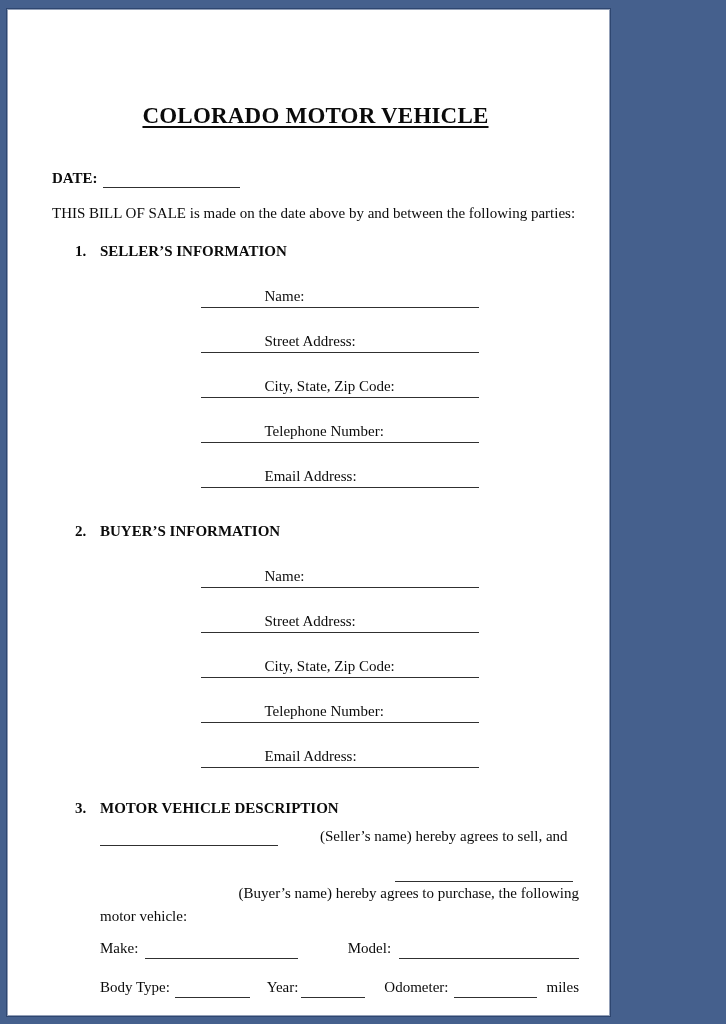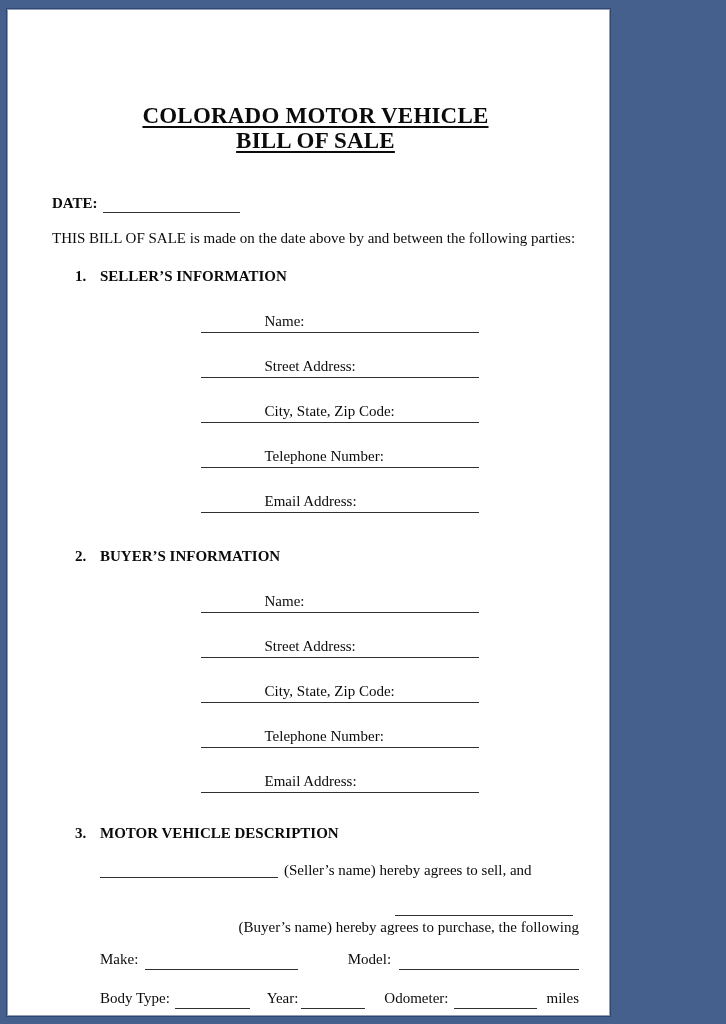--- a/index.html
+++ b/index.html
@@ -27,21 +27,21 @@
   .section-head .num{width:25px;flex:none;}
   .mt-s1{margin-top:16px;}
   .mt-s2{margin-top:33px;}
   .mt-s3{margin-top:30px;}
 
   .fields{margin-left:48px;}
   .frow{display:flex;align-items:center;margin-top:23px;line-height:22px;height:22px;flex-direction:column;}
   .frow .flabel{width:150px;flex:none;}
   .bl-field{width:278px;}
 
-  .clause1{margin-top:15px;margin-left:48px;display:flex;align-items:flex-start;line-height:22px;white-space:nowrap;}
+  .clause1{margin-top:6px;margin-left:48px;display:flex;align-items:center;line-height:22px;white-space:nowrap;gap:36px;}
   .bl-party{width:178px;margin-right:6px;flex:none;}
   .clause2{margin-top:16px;margin-left:48px;line-height:23px;}
   .clause2 .line1{display:flex;align-items:flex-end;white-space:nowrap;flex-direction:column;}
 
   .vrow{display:flex;align-items:flex-end;margin-left:48px;line-height:22px;height:22px;white-space:nowrap;}
   .make-row{margin-top:9px;}
   .body-row{margin-top:17px;}
   .color-row{margin-top:18px;}
   .bl-make{width:200px;margin-left:7px;}
   .lbl-model{margin-left:50px;}
@@ -58,21 +58,20 @@
 </style>
 </head>
 <body>
 
 <div class="frame">
   <div class="page">
     <div class="content">
 
       <div class="title">
         <div><span class="tline">COLORADO MOTOR VEHICLE</span></div>
-        <div><span class="tline">BILL OF SALE</span></div>
       </div>
 
       <div class="date-row">
         <span class="dlabel">DATE:</span>
         <span class="blank bl-date"></span>
       </div>
 
       <div class="intro">THIS BILL OF SALE is made on the date above by and between the following parties:</div>
 
       <div class="section-head mt-s1">
@@ -137,20 +136,21 @@
       <div class="clause1">
         <span class="blank bl-party"></span>
         <span>(Seller’s name) hereby agrees to sell, and</span>
       </div>
 
       <div class="clause2">
         <div class="line1">
           <span class="blank bl-party"></span>
           <span>(Buyer’s name) hereby agrees to purchase, the following</span>
         </div>
+        <div>motor vehicle:</div>
       </div>
 
       <div class="vrow make-row">
         <span>Make:</span>
         <span class="blank bl-make"></span>
         <span class="lbl-model">Model:</span>
         <span class="blank bl-model"></span>
       </div>
 
       <div class="vrow body-row">

